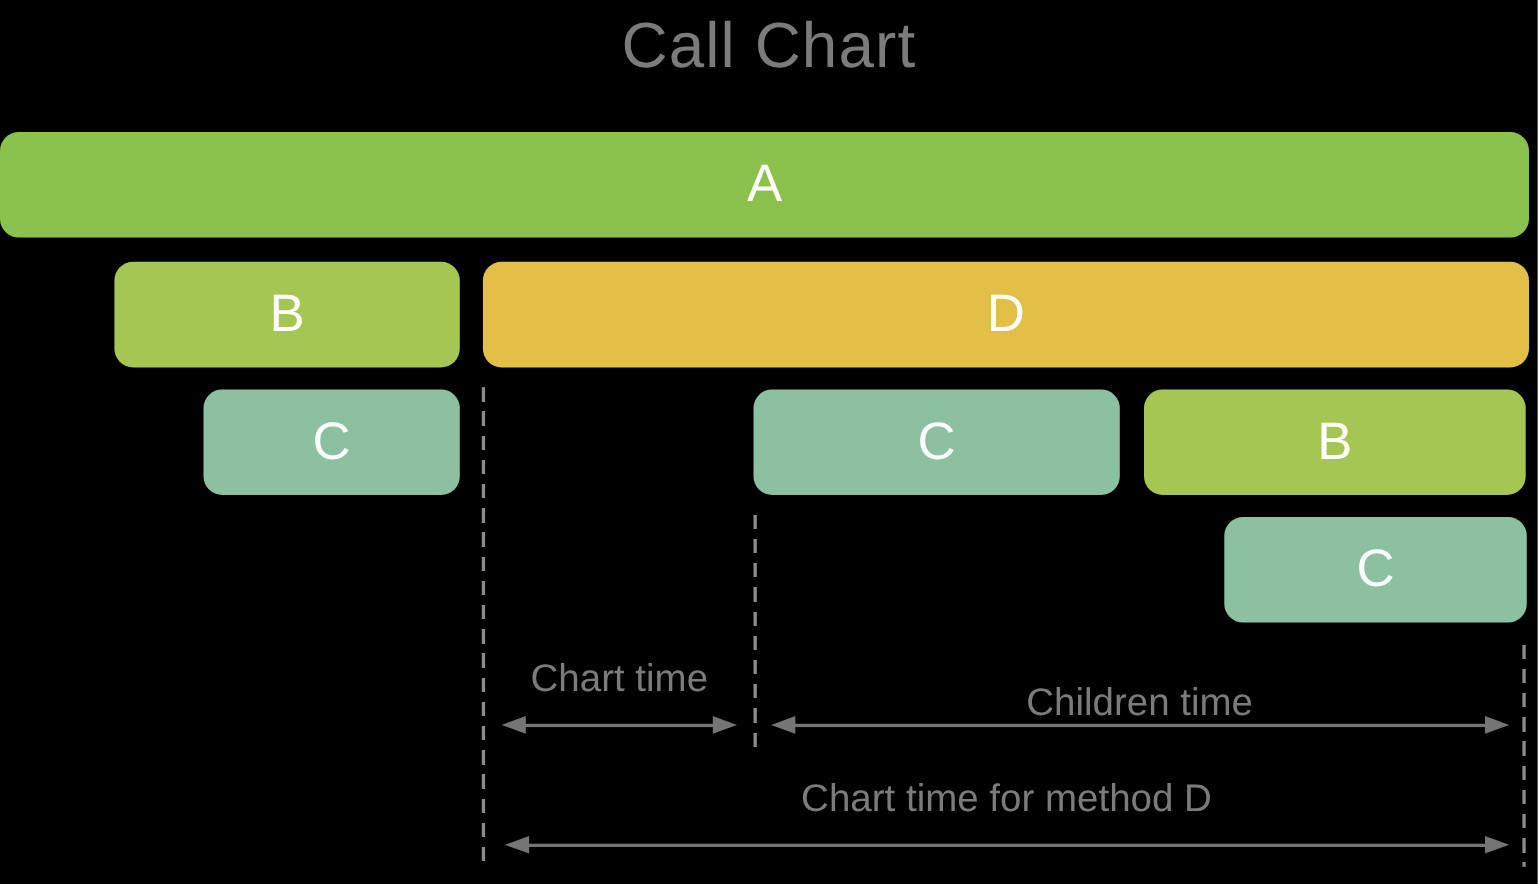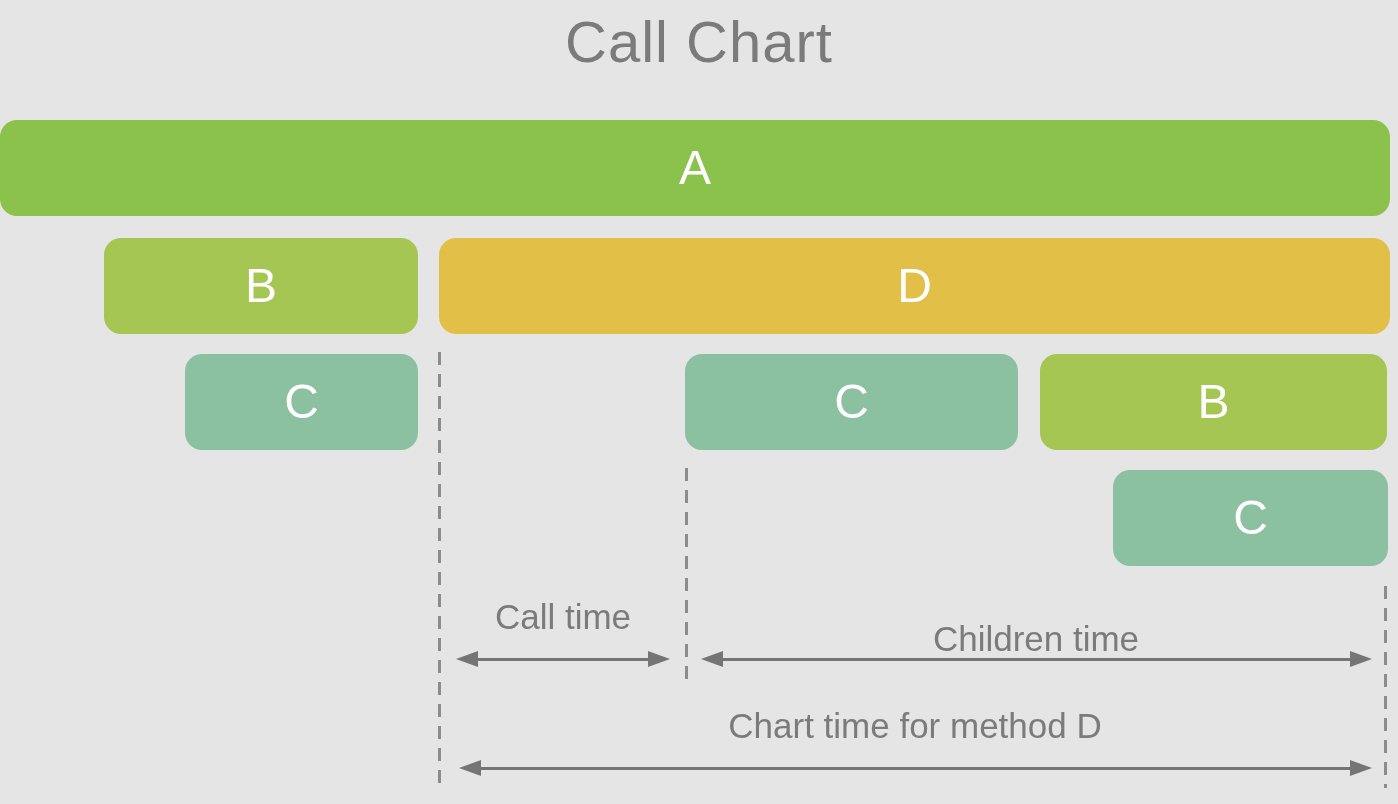--- a/index.html
+++ b/index.html
@@ -1,20 +1,20 @@
 <!DOCTYPE html>
 <html><head>
 <meta charset="utf-8">
 <style>
   html, body { margin: 0; padding: 0; background: #ffffff; }
   .canvas {
     position: relative;
     width: 1398px;
     height: 804px;
-    background: #e5e5e5;
+    background: #000000;
     overflow: hidden;
     font-family: "Liberation Sans", sans-serif;
   }
 
   .title {
     position: absolute;
     left: 0; top: 8px;
     width: 1398px;
     text-align: center;
     font-size: 58px;
@@ -116,21 +116,21 @@
     <span class="bar-label">B</span>
   </div>
   <div class="bar bar-c3">
     <span class="bar-label">C</span>
   </div>
 
   <div class="guide guide-1"></div>
   <div class="guide guide-2"></div>
   <div class="guide guide-3"></div>
 
-  <div class="ann label-self">Call time</div>
+  <div class="ann label-self">Chart time</div>
   <div class="ann label-children">Children time</div>
   <div class="ann label-total">Chart time for method D</div>
 
   <div class="arrow arrow-self">
     <span class="head left"></span>
     <span class="line"></span>
     <span class="head right"></span>
   </div>
   <div class="arrow arrow-children">
     <span class="head left"></span>

